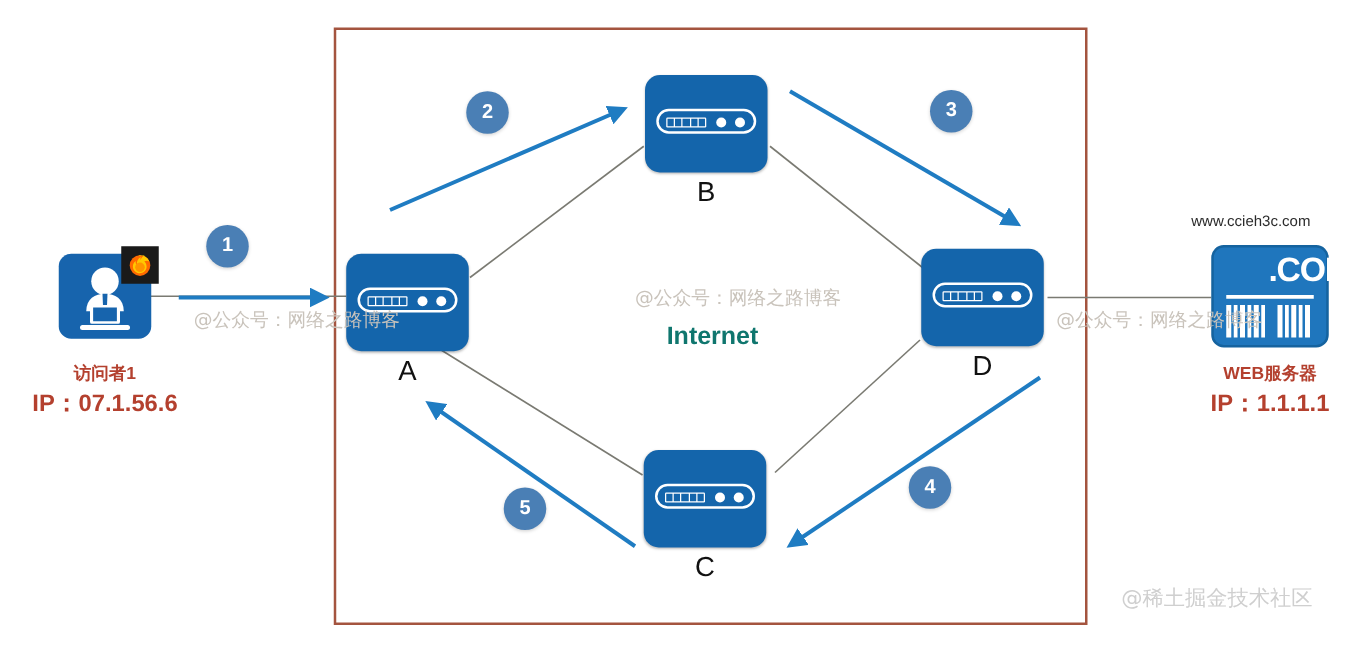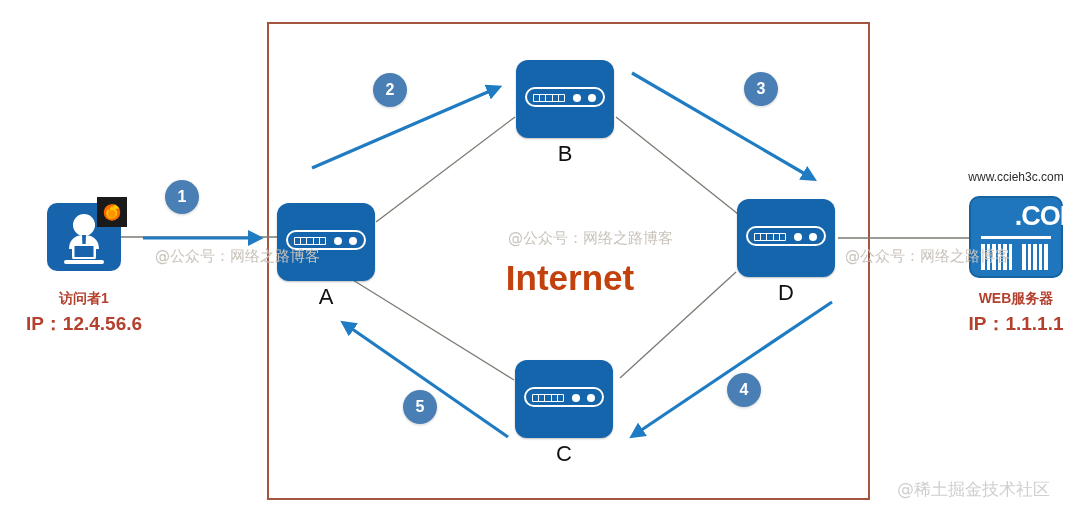--- a/index.html
+++ b/index.html
@@ -19,23 +19,23 @@
     width:603px;height:478px;
     border:2px solid #a4543f;
     box-sizing:border-box;
     background:transparent;
   }
   .internet-label{
     position:absolute;
     left:490px;top:258px;
     width:160px;
     text-align:center;
-    font-size:35px;
+    font-size:20px;
     font-weight:700;
-    color:#c2410c;
+    color:#0f766e;
     letter-spacing:0px;
     font-family:"Liberation Sans", sans-serif;
   }
 
   
   .layer{position:absolute;left:0;top:0;width:1080px;height:520px;}
 
   
   .router{
     position:absolute;
@@ -115,21 +115,21 @@
     color:#b4402e;
     font-family:"Liberation Sans", sans-serif;
   }
   .endpoint-label .name{font-size:14px;font-weight:700;line-height:26px;}
   .endpoint-label .ip{font-size:19px;font-weight:700;line-height:26px;}
 
   
   .server-url{
     position:absolute;
     left:953px;top:170px;
-    width:126px;text-align:center;
+    width:126px;
     font-size:12px;color:#2b2b2b;
     font-family:"Liberation Sans", sans-serif;
   }
   .server-icon{
     position:absolute;
     left:969px;top:196px;
     width:94px;height:82px;
     border-radius:10px;
     background:#1f76bd;
     border:2px solid #15639f;
@@ -283,21 +283,21 @@
     <div class="firefox">
       <svg viewBox="0 0 24 24" width="22" height="22">
         <circle cx="12" cy="12.5" r="9" fill="#ff6a00"></circle>
         <path d="M12 3.5c4 0 7 2.4 8.2 5.6-1.6-1.2-3.1-1-4.4-.2 1.5 1.4 2.2 3.4 1.9 5.3-.4 2.8-3 5-5.9 5-3.3 0-6-2.6-6-5.9 0-2 1-3.7 2.5-4.8-.3 1.6.2 2.9 1 3.6-.5-2.6.8-5.6 3.4-7.1-.4.9-.4 1.8-.1 2.6.6-2.1 2-3.4 3.6-4.1-1.3-.1-2.7 0-4.2.6C9.9 3.7 10.9 3.5 12 3.5z" fill="#ffc800"></path>
         <circle cx="12" cy="14" r="4.2" fill="#ff9500"></circle>
       </svg>
     </div>
   </div>
   <div class="endpoint-label" style="left:4px;top:285px;width:160px;">
     <div class="name">访问者1</div>
-    <div class="ip">IP：12.4.56.6</div>
+    <div class="ip">IP：07.1.56.6</div>
   </div>
 
   <div class="server-url">www.ccieh3c.com</div>
   <div class="server-icon">
     <div class="com">.COM</div>
     <div class="rule"></div>
     <div class="barcode">
       <i style="width:4px"></i>
         <i style="width:3px"></i>
         <i style="width:4px"></i>
@@ -313,15 +313,15 @@
     </div>
   </div>
   <div class="endpoint-label" style="left:946px;top:285px;width:140px;">
     <div class="name">WEB服务器</div>
     <div class="ip">IP：1.1.1.1</div>
   </div>
 
   <div class="wm" style="left:155px;top:247px;">@公众号：网络之路博客</div>
   <div class="wm" style="left:508px;top:229px;">@公众号：网络之路博客</div>
   <div class="wm" style="left:845px;top:247px;">@公众号：网络之路博客</div>
-  <div class="wm-big" style="left:897px;top:478px;">@稀土掘金技术社区</div>
+  <div class="wm-big" style="left:897px;top:467px;">@稀土掘金技术社区</div>
 
 </div>
 
 </body></html>

